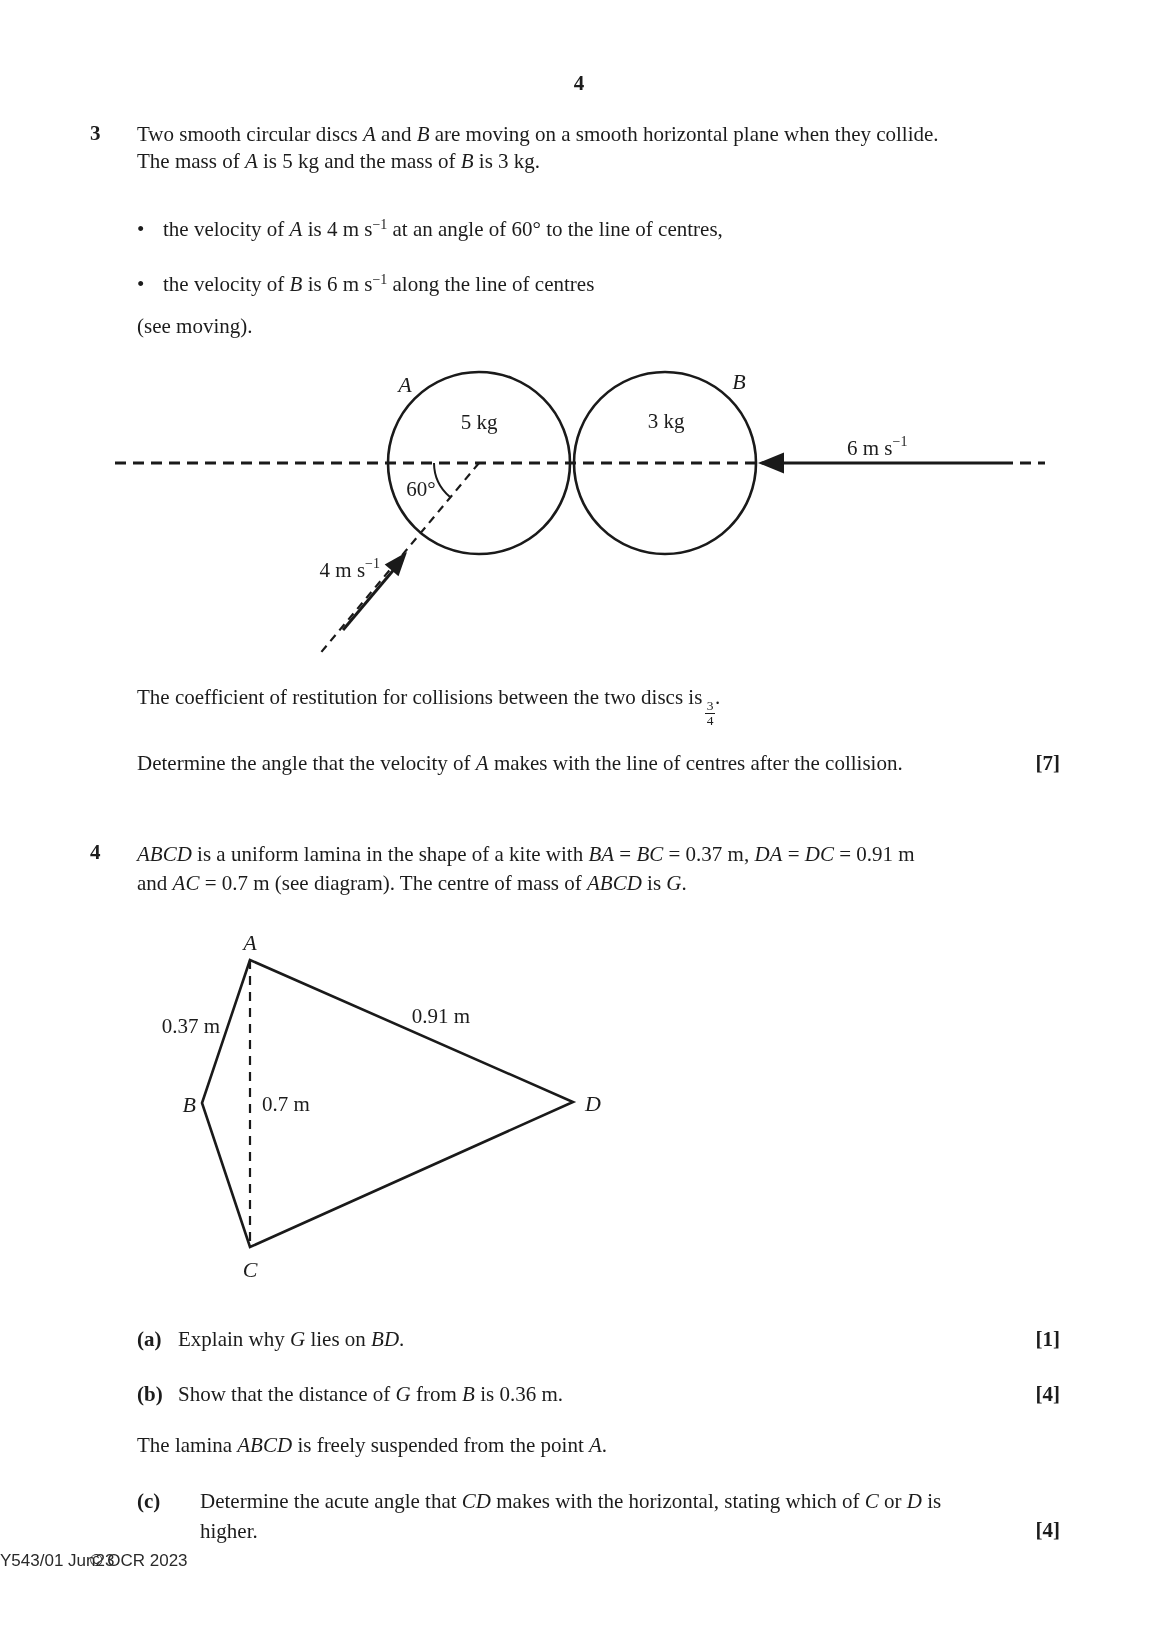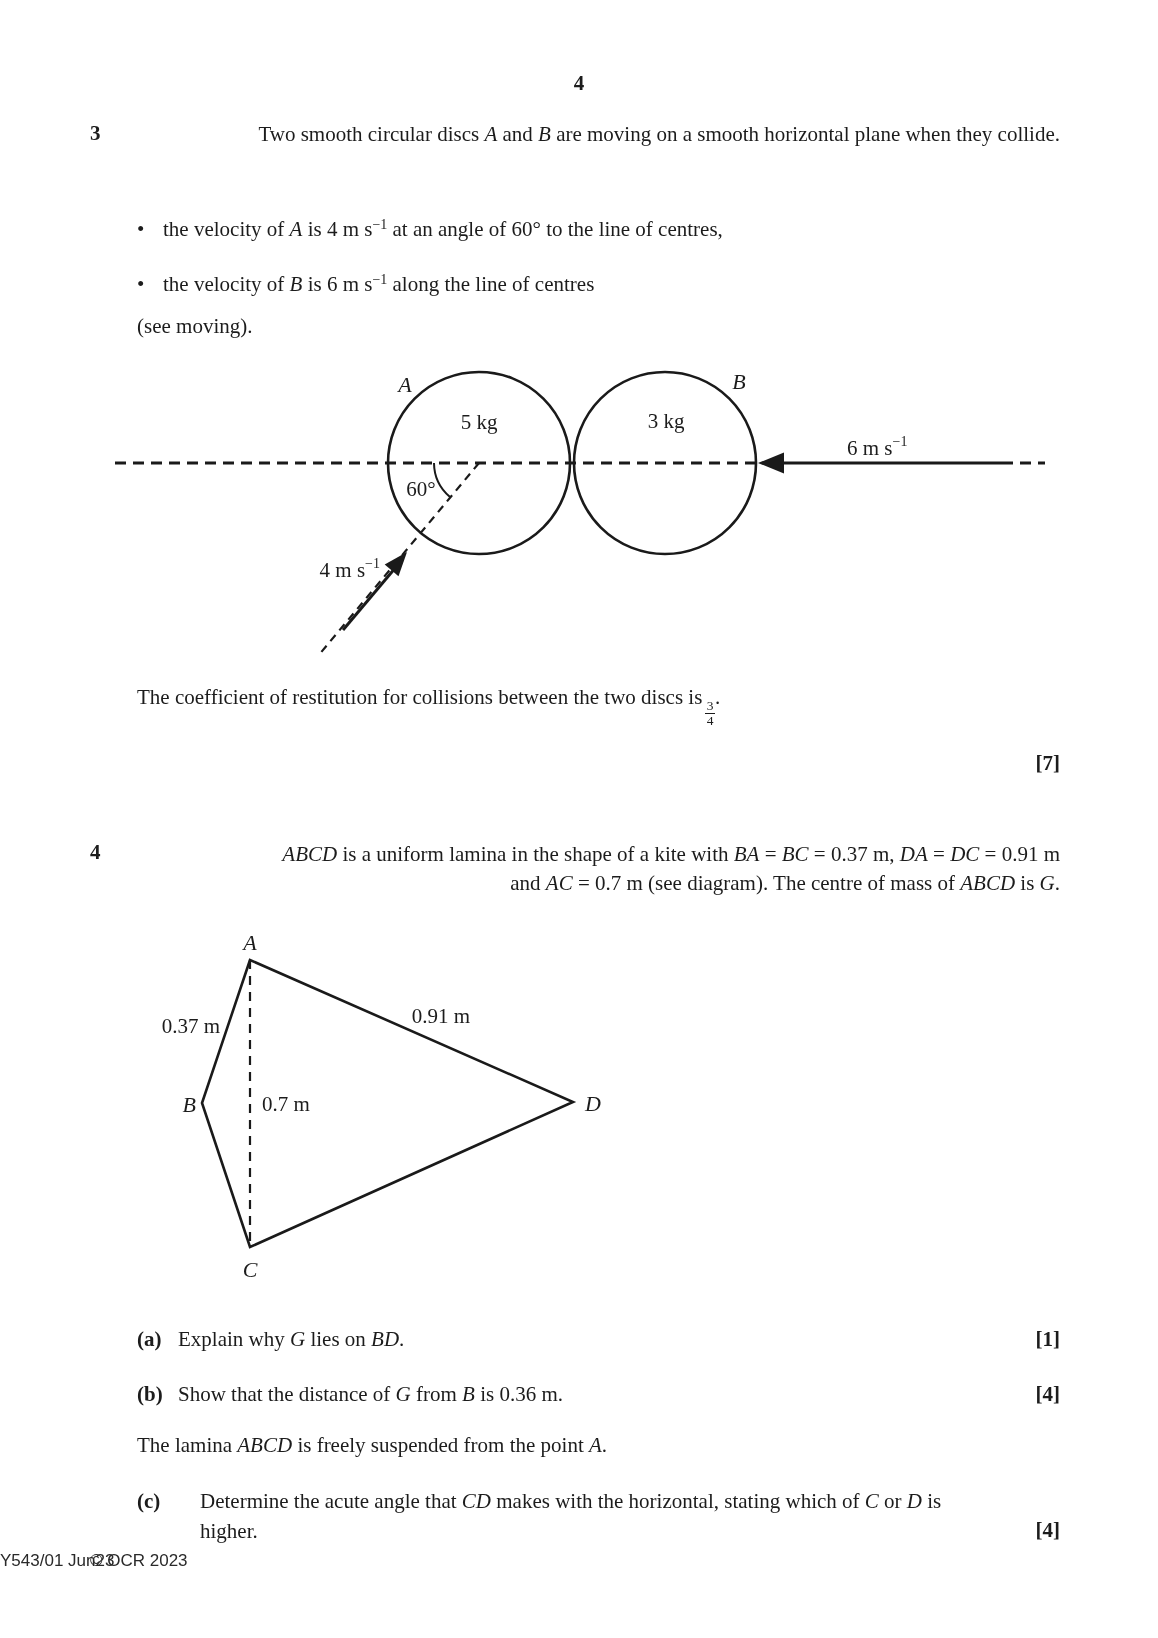--- a/index.html
+++ b/index.html
@@ -7,21 +7,21 @@
     position:relative;width:1158px;height:1638px;background:#ffffff;
     font-family:"Liberation Serif", serif;font-size:21px;color:#1c1c1c;
     overflow:hidden;
   }
   .line{position:absolute;line-height:27px;white-space:nowrap;}
   .it{font-style:italic;}
   .sup{font-size:14px;position:relative;top:-7px;}
   .pageno{position:absolute;top:71px;left:0;width:100%;text-align:center;font-weight:bold;}
   .qblock{position:absolute;left:90px;right:98px;}
   .qnum{position:absolute;left:0;top:0;font-weight:bold;}
-  .qtext{margin-left:47px;text-align:right;}
+  .qtext{margin-left:47px;}
   .qtext .ql{line-height:29px;white-space:nowrap;}
   .bullet-row{position:absolute;left:137px;white-space:nowrap;line-height:27px;}
   .bullet-dot{display:inline-block;width:26px;}
   .coeff-row{position:absolute;left:137px;top:692px;height:36px;display:flex;align-items:flex-end;white-space:nowrap;}
   .frac{display:inline-flex;flex-direction:column;vertical-align:-6px;font-size:13.5px;line-height:1.05;text-align:center;margin-left:3px;}
   .fnum{border-bottom:1.4px solid #1c1c1c;padding:0 1.5px;}
   .fden{padding:0 1.5px;}
   .flexrow{position:absolute;left:137px;width:923px;display:flex;white-space:nowrap;line-height:27px;}
   .pmark{margin-left:auto;font-weight:bold;}
   .plabel{display:inline-block;width:41px;font-weight:bold;flex:0 0 41px;}
@@ -84,20 +84,21 @@
       <text x="262" y="1111">0.7 m</text>
     </g>
   </svg>
 
   <div class="pageno">4</div>
 
   <div class="qblock" style="top:121px">
     <span class="qnum">3</span>
     <div class="qtext">
       <div class="ql" style="line-height:27px"><span>Two smooth circular discs </span><span class="it">A</span><span> and </span><span class="it">B</span><span> are moving on a smooth horizontal plane when they collide.</span></div>
+      <div class="ql" style="line-height:27px"><span>The mass of </span><span class="it">A</span><span> is 5 kg and the mass of </span><span class="it">B</span><span> is 3 kg.</span></div>
     </div>
   </div>
 
 
   <div class="bullet-row" style="top:216px">
     <span class="bullet-dot">•</span><span><span>the velocity of </span><span class="it">A</span><span> is 4 m s</span><span class="sup">−1</span><span> at an angle of 60° to the line of centres,</span></span>
   </div>
   <div class="bullet-row" style="top:271px">
     <span class="bullet-dot">•</span><span><span>the velocity of </span><span class="it">B</span><span> is 6 m s</span><span class="sup">−1</span><span> along the line of centres</span></span>
   </div>
@@ -105,20 +106,21 @@
   <div class="line" style="top:313px;left:137px"><span>(see moving).</span></div>
 
   <div class="coeff-row">
     <span><span>The coefficient of restitution for collisions between the two discs is</span><span class="frac">
           <span class="fnum">3</span>
           <span class="fden">4</span>
         </span><span>.</span></span>
   </div>
 
   <div class="flexrow" style="top:750px">
+    <span><span>Determine the angle that the velocity of </span><span class="it">A</span><span> makes with the line of centres after the collision.</span></span>
     <span class="pmark">[7]</span>
   </div>
 
   <div class="qblock" style="top:840px">
     <span class="qnum">4</span>
     <div class="qtext">
       <div class="ql"><span class="it">ABCD</span><span> is a uniform lamina in the shape of a kite with </span><span class="it">BA</span><span> = </span><span class="it">BC</span><span> = 0.37 m, </span><span class="it">DA</span><span> = </span><span class="it">DC</span><span> = 0.91 m</span></div>
       <div class="ql"><span>and </span><span class="it">AC</span><span> = 0.7 m (see diagram). The centre of mass of </span><span class="it">ABCD</span><span> is </span><span class="it">G</span><span>.</span></div>
     </div>
   </div>

